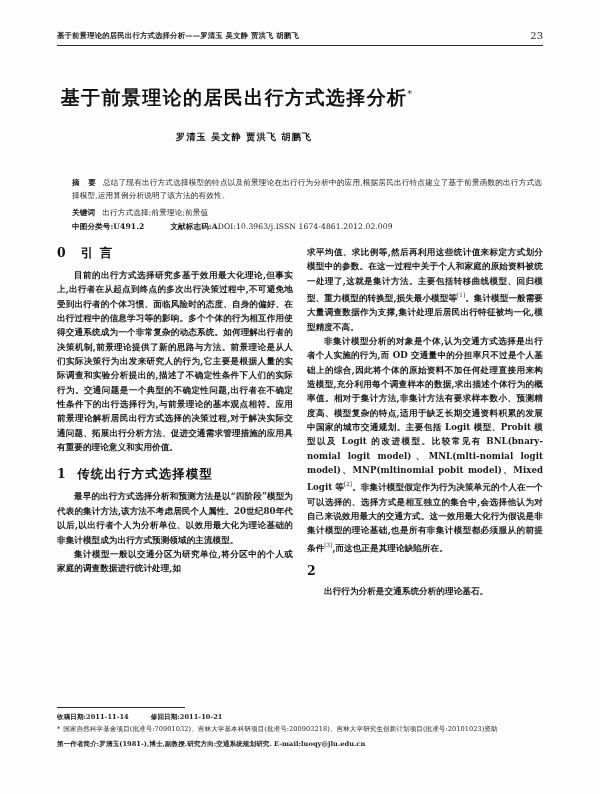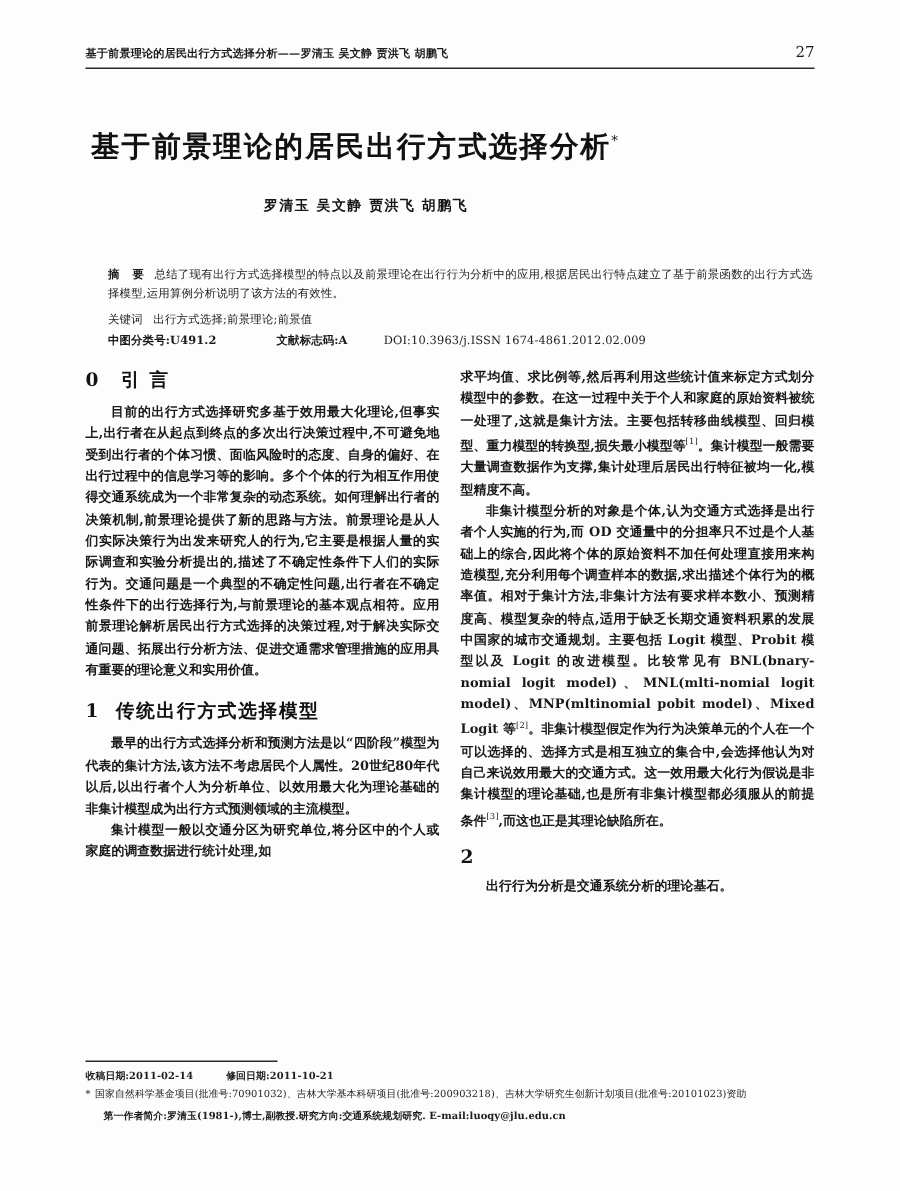--- a/index.html
+++ b/index.html
@@ -110,34 +110,34 @@
   }
   .kw {
     position: absolute;
     left: 72px;
     top: 208px;
     width: 470px;
     font-size: 7.6px;
     letter-spacing: 0.15px;
     color: #1a1a1a;
   }
-  .kw .lbl { font-weight: normal; margin-right: 7px; margin-top: 28px; }
+  .kw .lbl { font-weight: bold; margin-right: 7px; margin-top: 28px; }
   .clsrow {
     position: absolute;
     left: 72px;
     top: 222px;
     width: 470px;
     font-size: 7.6px;
     letter-spacing: 0.1px;
     color: #1a1a1a;
     display: flex;
   }
   .clsrow .c1 { font-weight: bold; }
-  .clsrow .c2 { font-weight: bold; margin-left: 40px; }
-  .clsrow .c3 { margin-left: 24px; font-family: "DejaVu Serif", serif; }
+  .clsrow .c2 { font-weight: bold; margin-left: 26px; }
+  .clsrow .c3 { font-family: "DejaVu Serif", serif; }
   
   .cols {
     position: absolute;
     left: 57px;
     top: 245px;
     width: 486px;
     height: 460px;
     display: flex;
     gap: 14px;
   }
@@ -190,30 +190,30 @@
     width: 486px;
     font-size: 6.6px;
     line-height: 11.4px;
     color: #1d1d1d;
     letter-spacing: 0.05px;
   }
   .fn-dates { display: flex; font-weight: bold; }
   .fn-dates .d2 { margin-left: 22px; }
   .fn-fund { text-align: justify; margin-top: 1px; }
   .fn-fund .star { margin-right: 3px; }
-  .fn-bio { margin-top: 3px; font-weight: bold; margin-left: 12px; }
+  .fn-bio { margin-top: 3px; font-weight: bold; }
 </style>
 </head>
 <body>
 
 <div class="page">
 
   <div class="runhead">
     <span class="runhead-text">基于前景理论的居民出行方式选择分析——罗清玉  吴文静  贾洪飞  胡鹏飞</span>
-    <span class="runhead-page">27</span>
+    <span class="runhead-page">23</span>
   </div>
   <div class="runrule"></div>
 
   <div class="title">
     <span>基于前景理论的居民出行方式选择分析</span><sup>*</sup>
   </div>
   <div class="authors">罗清玉    吴文静    贾洪飞    胡鹏飞</div>
 
   <div class="abstract">
     <span class="lbl">摘  要</span><span>总结了现有出行方式选择模型的特点以及前景理论在出行行为分析中的应用,根据居民出行特点建立了基于前景函数的出行方式选择模型,运用算例分析说明了该方法的有效性。</span>
@@ -252,20 +252,20 @@
         <span class="num">2</span>
       </div>
       <p class="body">出行行为分析是交通系统分析的理论基石。</p>
     </div>
 
   </div>
 
   <div class="footrule"></div>
   <div class="footnotes">
     <div class="fn-dates">
-      <span class="d1">收稿日期:2011-02-14</span>
+      <span class="d1">收稿日期:2011-11-14</span>
       <span class="d2">修回日期:2011-10-21</span>
     </div>
     <div class="fn-fund"><span class="star">*</span><span>国家自然科学基金项目(批准号:70901032)、吉林大学基本科研项目(批准号:200903218)、吉林大学研究生创新计划项目(批准号:20101023)资助</span></div>
     <div class="fn-bio">第一作者简介:罗清玉(1981-),博士,副教授.研究方向:交通系统规划研究. E-mail:luoqy@jlu.edu.cn</div>
   </div>
 
 </div>
 
 </body></html>

